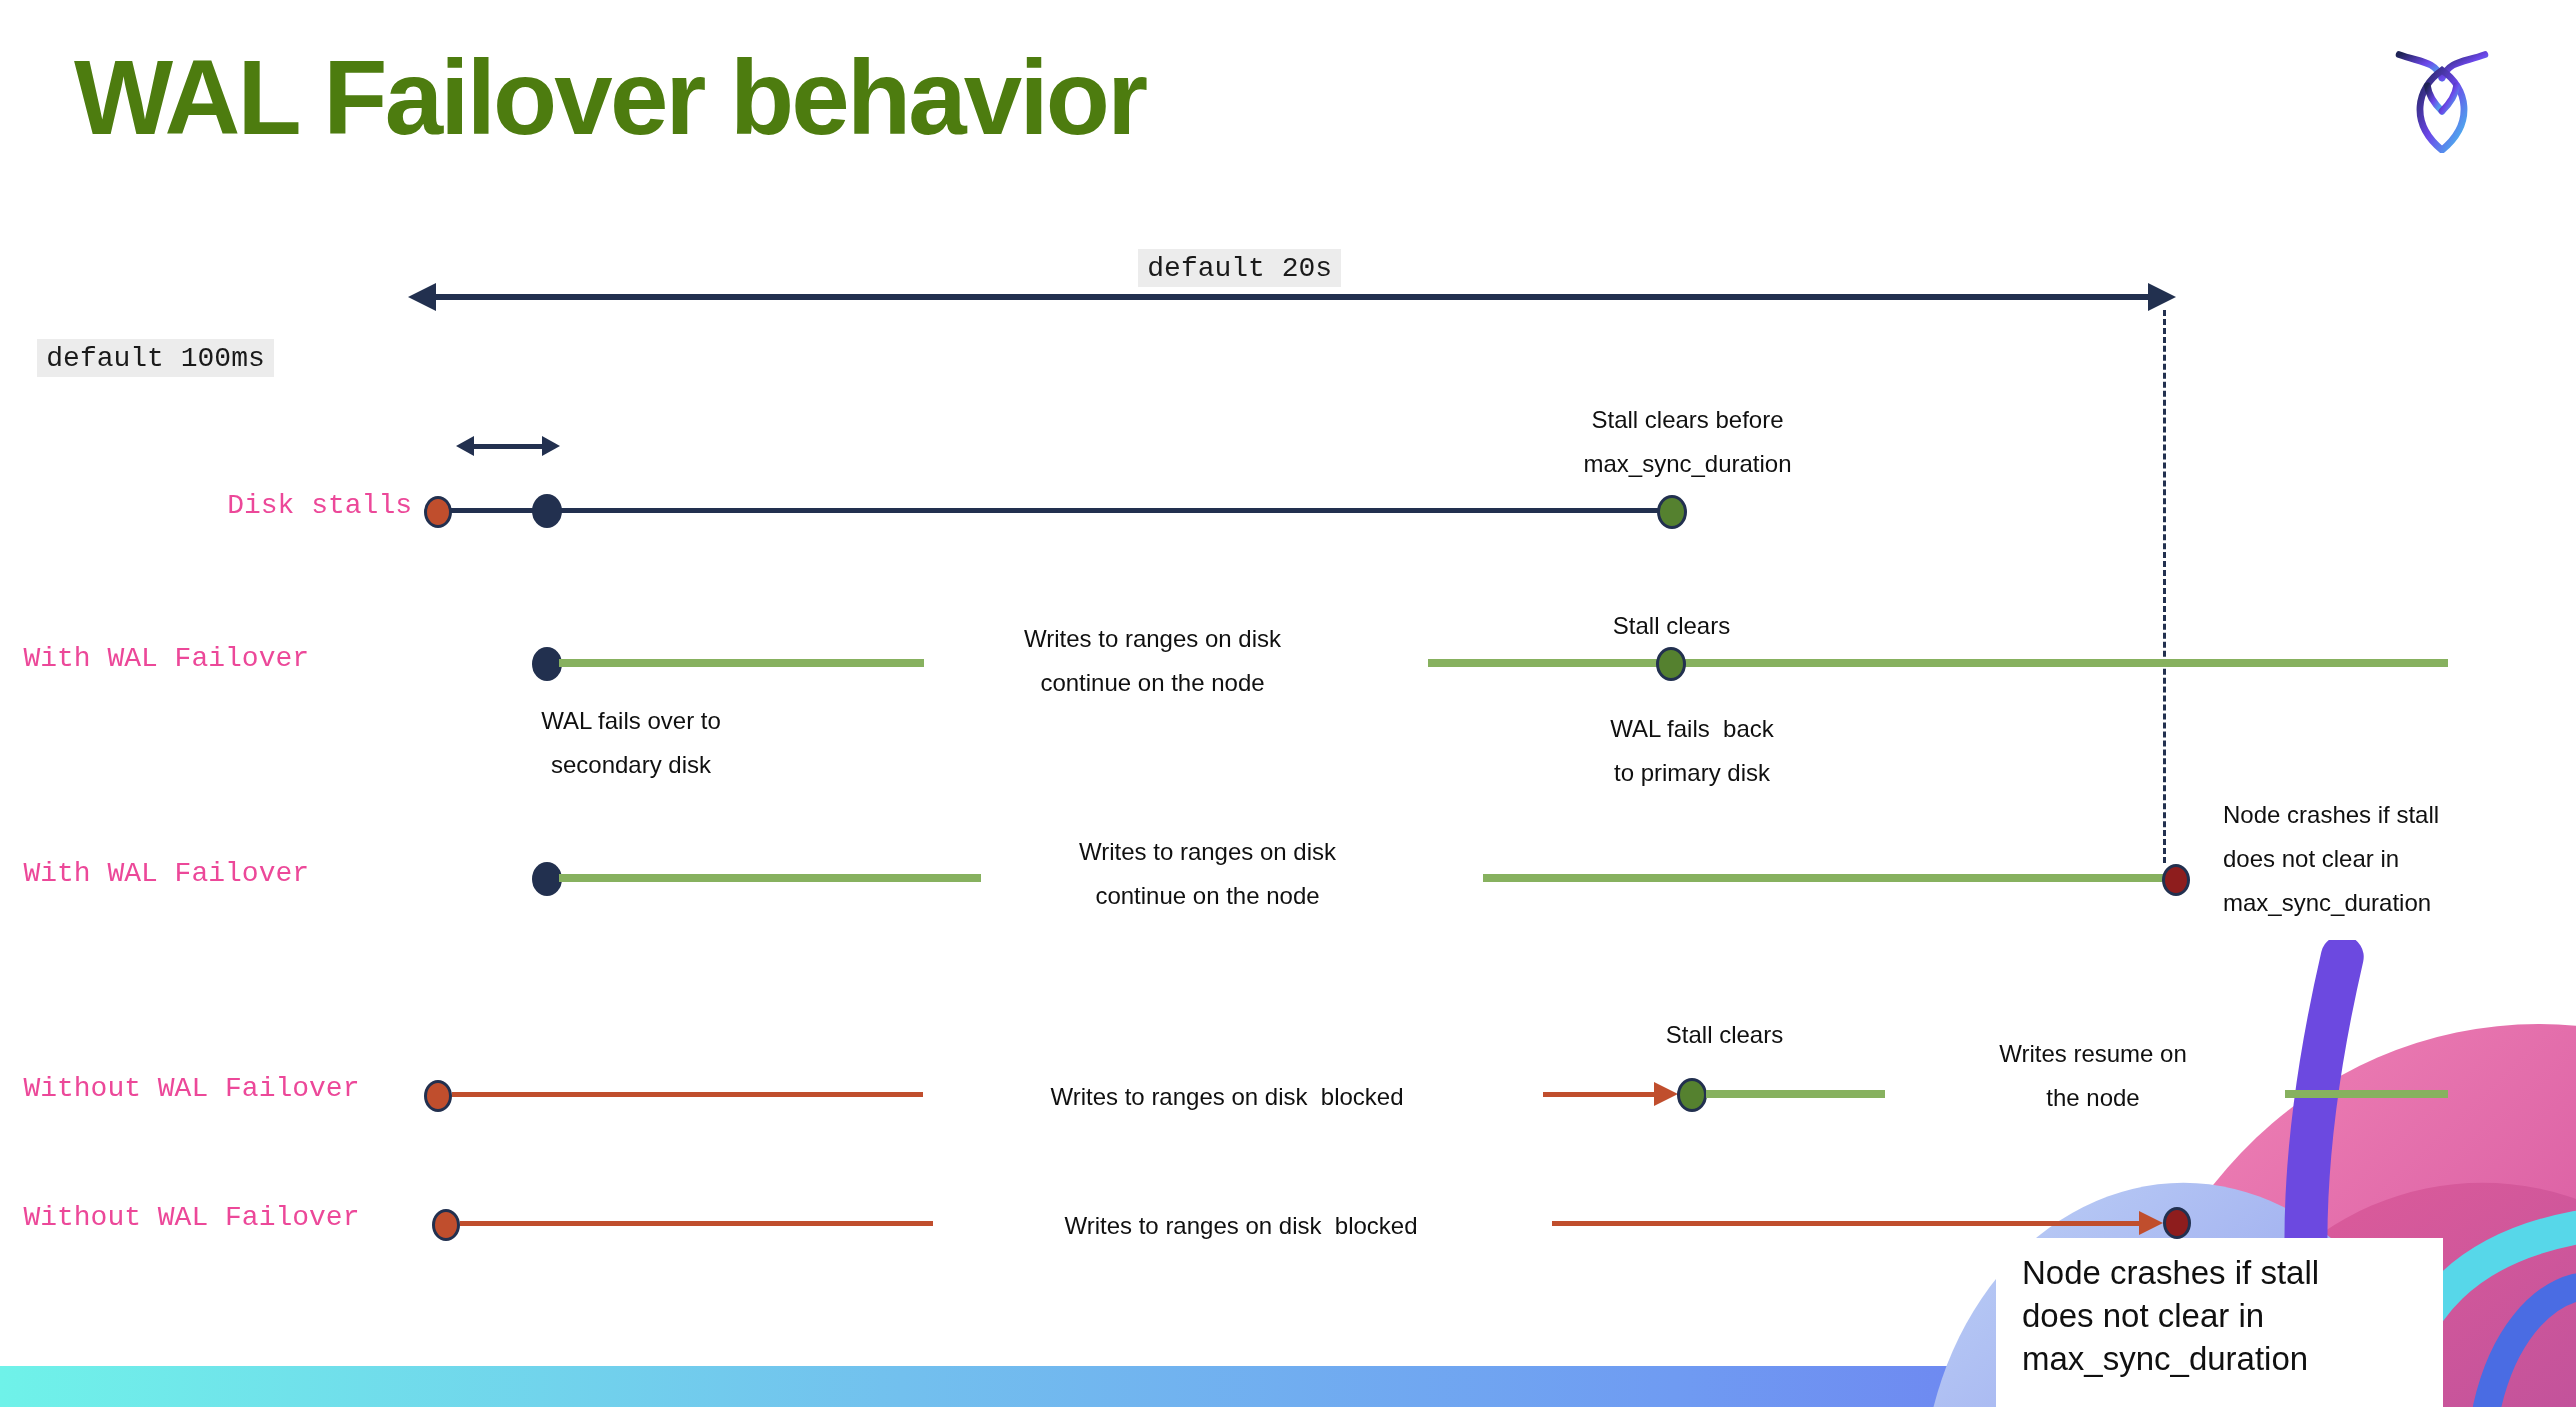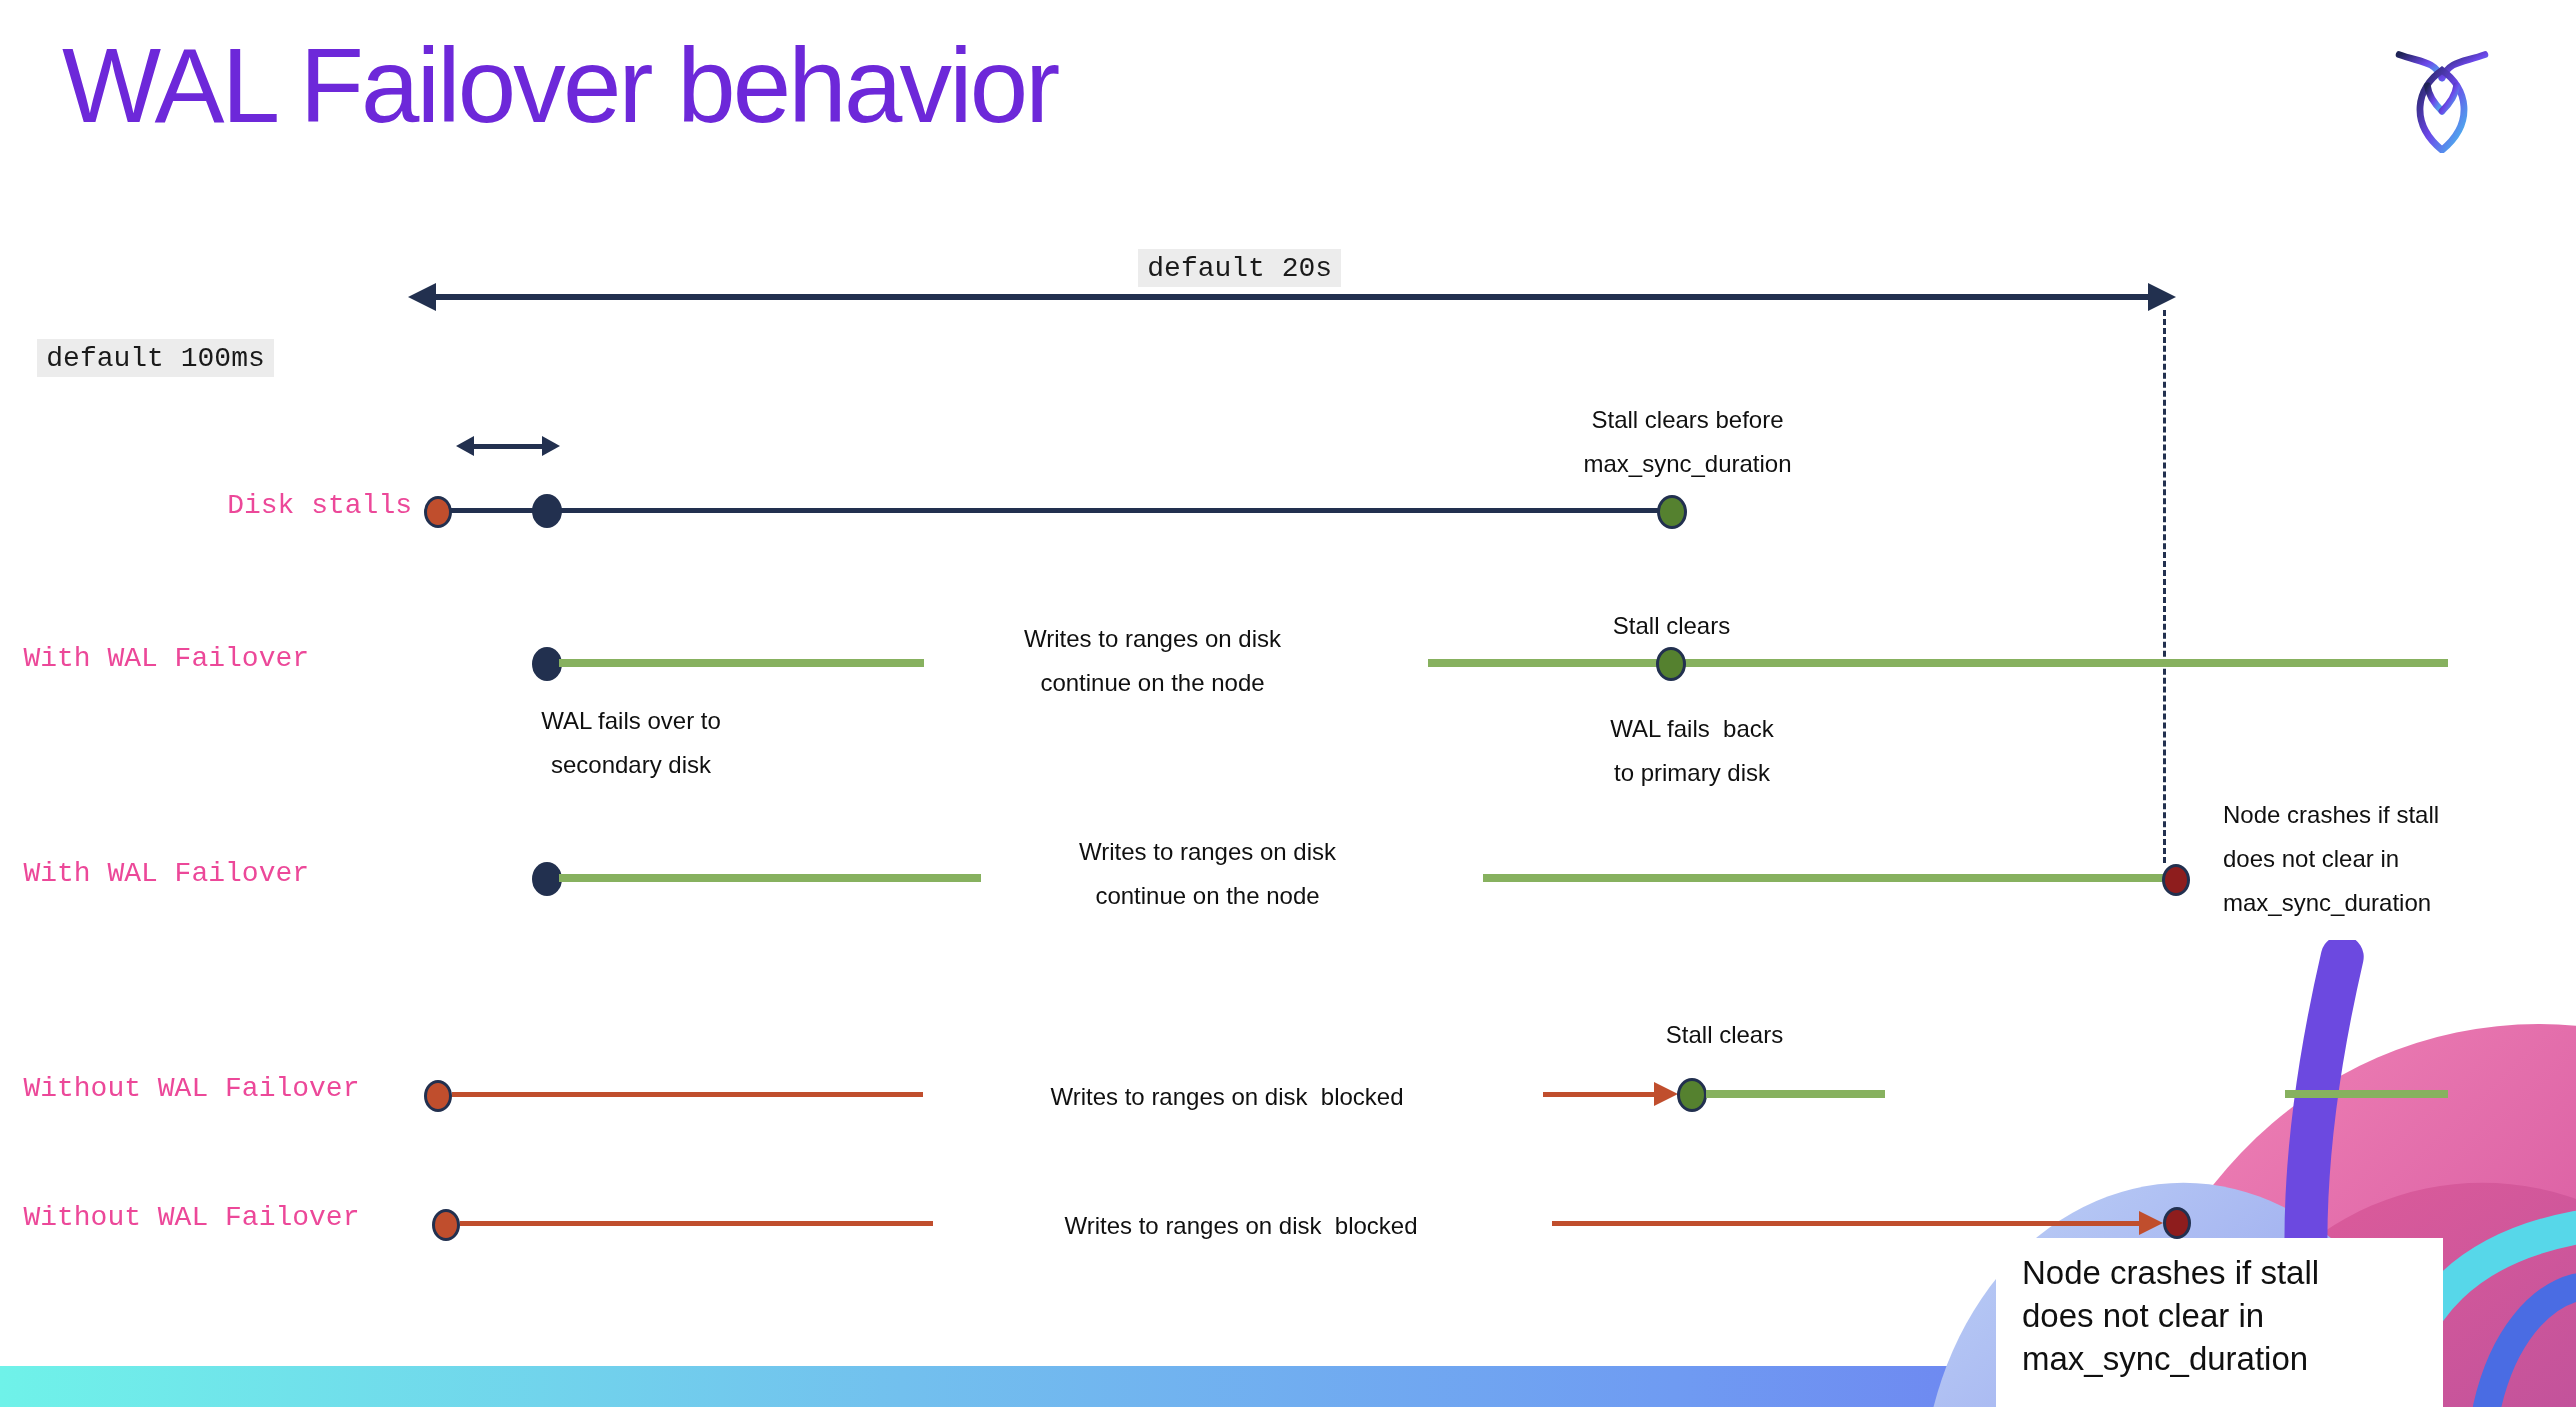--- a/index.html
+++ b/index.html
@@ -6,21 +6,21 @@
   .slide{position:relative;width:2576px;height:1408px;background:#ffffff;overflow:hidden;
          font-family:"Liberation Sans",sans-serif;color:#111;}
   
   .bar{position:absolute;left:0;top:1366px;width:2576px;height:42px;z-index:1;
        background:linear-gradient(90deg,var(--bar-1) 0%,var(--bar-2) 35%,var(--bar-3) 65%,var(--bar-4) 100%);}
   .graphic{position:absolute;left:1903px;top:940px;width:673px;height:467px;z-index:2;}
   .whitebox{position:absolute;left:1996px;top:1238px;width:447px;height:169px;background:#fff;z-index:3;}
   .diagram{position:absolute;inset:0;z-index:5;}
   .diagram > *{position:absolute;}
   
-  .title{left:62px;top:26px;font-size:105px;font-weight:400;letter-spacing:-2.8px;color:#6d28d9;margin:0;}
+  .title{left:62px;top:26px;font-size:105px;font-weight:700;letter-spacing:-2.8px;color:#4d7c0f;margin:12px;}
   .rowlabel{font-size:28px;color:#ec4899;white-space:nowrap;font-family:Liberation Mono, monospace;}
   .note{font-size:24px;line-height:44px;color:#101010;white-space:pre-wrap;text-align:center;}
   .note.left{text-align:left;}
   .code{font-family:"Liberation Mono",monospace;font-size:28px;color:#1a1a1a;
         background:var(--code-bg);padding:3.7px 9.3px;white-space:nowrap;display:inline-block;}
   
   .hline{height:4.7px;background:var(--navy);}
   .gline{height:8.4px;background:var(--green-line);}
   .rline{height:4.7px;background:var(--red);}
   .dot{border-radius:50%;box-sizing:border-box;}
@@ -146,20 +146,22 @@
 
     <div class="rowlabel" style="left:23.4px;top:1073px;">Without WAL Failover</div>
     <div class="dot red" style="left:424px;top:1080px;"></div>
     <div class="rline" style="left:452px;top:1092px;width:471px;"></div>
     <div class="note" style="left:935px;top:1075px;width:584px;">Writes to ranges on disk  blocked</div>
     <div class="rline" style="left:1543px;top:1092px;width:112px;"></div>
     <div class="tri rr" style="left:1654px;top:1082px;"></div>
     <div class="dot green" style="left:1677px;top:1078px;"></div>
     <div class="note" style="left:1631px;top:1013px;width:187px;">Stall clears</div>
     <div class="gline" style="left:1706px;top:1090px;width:179px;"></div>
+    <div class="note" style="left:1939px;top:1032px;width:308px;">Writes resume on
+the node</div>
     <div class="gline" style="left:2285px;top:1090px;width:163px;"></div>
 
     <div class="rowlabel" style="left:23.4px;top:1202px;">Without WAL Failover</div>
     <div class="dot red" style="left:432px;top:1209px;"></div>
     <div class="rline" style="left:460px;top:1221px;width:473px;"></div>
     <div class="note" style="left:949px;top:1204px;width:584px;">Writes to ranges on disk  blocked</div>
     <div class="rline" style="left:1552px;top:1221px;width:589px;"></div>
     <div class="tri rr" style="left:2139px;top:1211px;"></div>
     <div class="dot maroon" style="left:2163px;top:1207px;"></div>
 

